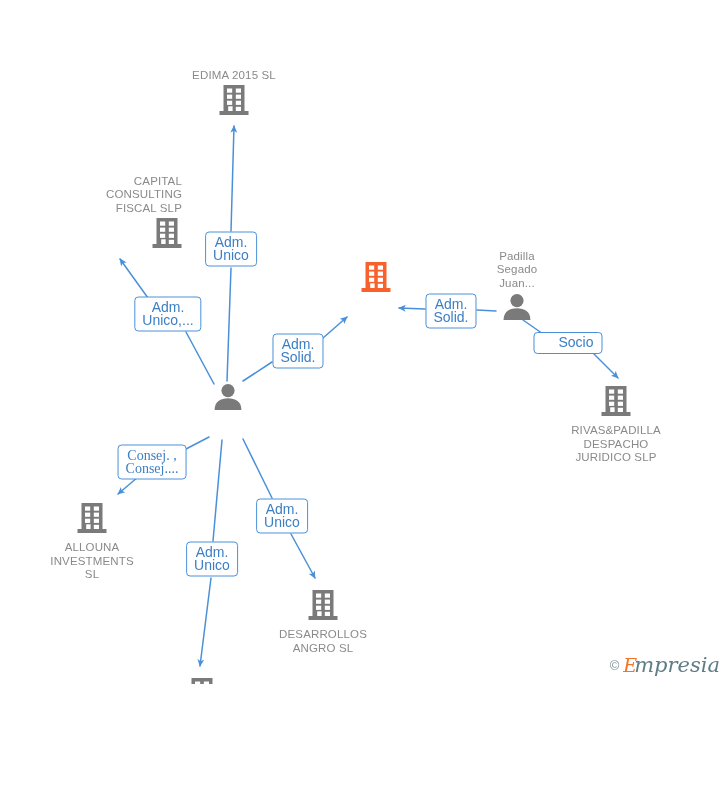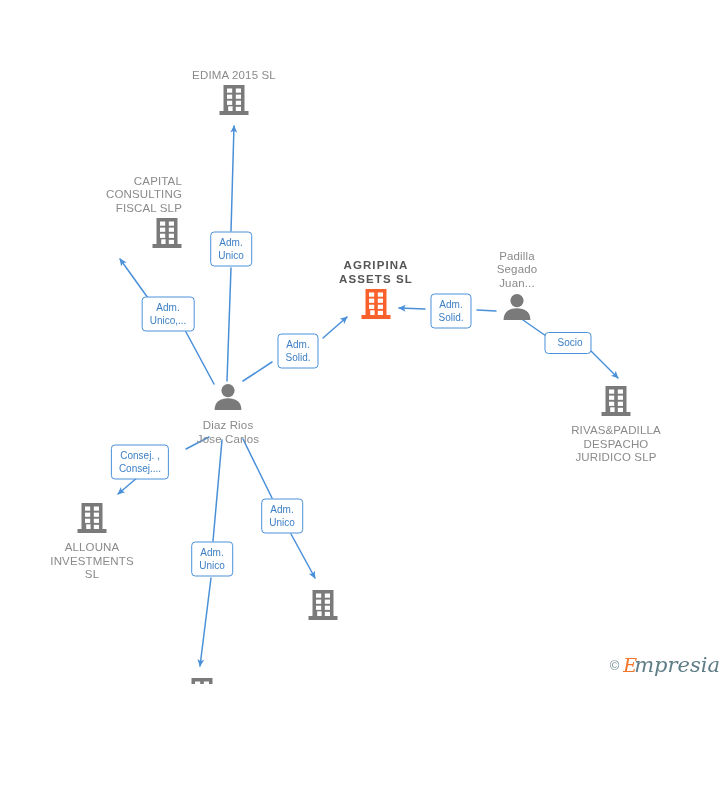--- a/index.html
+++ b/index.html
@@ -53,30 +53,30 @@
   .node.label-above .node-icon { margin-top: 2px; }
   .node.label-below .node-label { margin-top: 3px; }
 
   .edge-label {
     position: absolute;
     z-index: 4;
     background: #ffffff;
     border: 1.4px solid #4a90d9;
     border-radius: 4px;
     color: #3c7fc4;
-    font-size: 10px;
+    font-size: 14px;
     line-height: 13px;
     padding: 3px 7px 4px 7px;
     text-align: center;
     white-space: pre-line;
     box-sizing: border-box;
     transform: translate(-50%, -50%);
   }
   .edge-label.one-line {
-    padding: 3px 8px 4px 12px;
+    padding: 3px 8px 4px 24px;
   }
   #watermark {
     position: absolute;
     right: 8px;
     bottom: 7px;
     z-index: 6;
     display: flex;
     align-items: center;
     gap: 4px;
     font-size: 17px;
@@ -167,22 +167,20 @@
             <rect x="16.8" y="4.5" width="5.2" height="4.2" fill="#ffffff"></rect>
             <rect x="8" y="10.6" width="5.2" height="4.2" fill="#ffffff"></rect>
             <rect x="16.8" y="10.6" width="5.2" height="4.2" fill="#ffffff"></rect>
             <rect x="8" y="16.7" width="5.2" height="4.2" fill="#ffffff"></rect>
             <rect x="16.8" y="16.7" width="5.2" height="4.2" fill="#ffffff"></rect>
             <rect x="9.2" y="22.3" width="4.4" height="4.7" fill="#ffffff"></rect>
             <rect x="16.8" y="22.8" width="5.2" height="4.2" fill="#ffffff"></rect>
           </svg></span>
       </div>
       <div class="node label-above" style="left: 376px; top: 259px;">
-        <div class="node-label highlight">AGRIPINA
-ASSETS  SL</div>
         <span class="node-icon"><svg width="30" height="32" viewBox="0 0 30 32" xmlns="http://www.w3.org/2000/svg">
             <rect x="4.5" y="1" width="21" height="26" fill="#f9612c"></rect>
             <rect x="0.5" y="27" width="29" height="4" fill="#f9612c"></rect>
             <rect x="8" y="4.5" width="5.2" height="4.2" fill="#ffffff"></rect>
             <rect x="16.8" y="4.5" width="5.2" height="4.2" fill="#ffffff"></rect>
             <rect x="8" y="10.6" width="5.2" height="4.2" fill="#ffffff"></rect>
             <rect x="16.8" y="10.6" width="5.2" height="4.2" fill="#ffffff"></rect>
             <rect x="8" y="16.7" width="5.2" height="4.2" fill="#ffffff"></rect>
             <rect x="16.8" y="16.7" width="5.2" height="4.2" fill="#ffffff"></rect>
             <rect x="9.2" y="22.3" width="4.4" height="4.7" fill="#ffffff"></rect>
@@ -213,22 +211,20 @@
           </svg></span>
         <div class="node-label">RIVAS&amp;PADILLA
 DESPACHO
 JURIDICO  SLP</div>
       </div>
       <div class="node label-below" style="left: 228px; top: 382px;">
         <span class="node-icon"><svg width="30" height="30" viewBox="0 0 30 30" xmlns="http://www.w3.org/2000/svg">
             <circle cx="15" cy="8.6" r="6.6" fill="#7a7a7a"></circle>
             <path d="M 1.6 28 C 1.6 19.4 7.6 16.2 15 16.2 C 22.4 16.2 28.4 19.4 28.4 28 Z" fill="#7a7a7a"></path>
           </svg></span>
-        <div class="node-label">Diaz Rios
-Jose Carlos</div>
       </div>
       <div class="node label-below" style="left: 92px; top: 502px;">
         <span class="node-icon"><svg width="30" height="32" viewBox="0 0 30 32" xmlns="http://www.w3.org/2000/svg">
             <rect x="4.5" y="1" width="21" height="26" fill="#7a7a7a"></rect>
             <rect x="0.5" y="27" width="29" height="4" fill="#7a7a7a"></rect>
             <rect x="8" y="4.5" width="5.2" height="4.2" fill="#ffffff"></rect>
             <rect x="16.8" y="4.5" width="5.2" height="4.2" fill="#ffffff"></rect>
             <rect x="8" y="10.6" width="5.2" height="4.2" fill="#ffffff"></rect>
             <rect x="16.8" y="10.6" width="5.2" height="4.2" fill="#ffffff"></rect>
             <rect x="8" y="16.7" width="5.2" height="4.2" fill="#ffffff"></rect>
@@ -246,20 +242,22 @@
             <rect x="0.5" y="27" width="29" height="4" fill="#7a7a7a"></rect>
             <rect x="8" y="4.5" width="5.2" height="4.2" fill="#ffffff"></rect>
             <rect x="16.8" y="4.5" width="5.2" height="4.2" fill="#ffffff"></rect>
             <rect x="8" y="10.6" width="5.2" height="4.2" fill="#ffffff"></rect>
             <rect x="16.8" y="10.6" width="5.2" height="4.2" fill="#ffffff"></rect>
             <rect x="8" y="16.7" width="5.2" height="4.2" fill="#ffffff"></rect>
             <rect x="16.8" y="16.7" width="5.2" height="4.2" fill="#ffffff"></rect>
             <rect x="9.2" y="22.3" width="4.4" height="4.7" fill="#ffffff"></rect>
             <rect x="16.8" y="22.8" width="5.2" height="4.2" fill="#ffffff"></rect>
           </svg></span>
+        <div class="node-label">DESARROLLOS
+ANGRO  SL</div>
       </div>
       <div class="node label-below" style="left: 202px; top: 677px;">
         <span class="node-icon"><svg width="30" height="32" viewBox="0 0 30 32" xmlns="http://www.w3.org/2000/svg">
             <rect x="4.5" y="1" width="21" height="26" fill="#7a7a7a"></rect>
             <rect x="0.5" y="27" width="29" height="4" fill="#7a7a7a"></rect>
             <rect x="8" y="4.5" width="5.2" height="4.2" fill="#ffffff"></rect>
             <rect x="16.8" y="4.5" width="5.2" height="4.2" fill="#ffffff"></rect>
             <rect x="8" y="10.6" width="5.2" height="4.2" fill="#ffffff"></rect>
             <rect x="16.8" y="10.6" width="5.2" height="4.2" fill="#ffffff"></rect>
             <rect x="8" y="16.7" width="5.2" height="4.2" fill="#ffffff"></rect>
@@ -273,21 +271,21 @@
   <div id="edge-label-layer">
       <div class="edge-label" style="left: 231px; top: 249px;">Adm.
 Unico</div>
       <div class="edge-label" style="left: 168px; top: 314px;">Adm.
 Unico,...</div>
       <div class="edge-label" style="left: 298px; top: 351px;">Adm.
 Solid.</div>
       <div class="edge-label" style="left: 451px; top: 311px;">Adm.
 Solid.</div>
       <div class="edge-label one-line" style="left: 568px; top: 343px;">Socio</div>
-      <div class="edge-label" style="left: 140px; top: 462px;">Consej. ,
+      <div class="edge-label" style="left: 152px; top: 462px; font-family: Liberation Serif, serif;">Consej. ,
 Consej....</div>
       <div class="edge-label" style="left: 282px; top: 516px;">Adm.
 Unico</div>
       <div class="edge-label" style="left: 212px; top: 559px;">Adm.
 Unico</div>
     </div>
 
   <div id="watermark">
     <span class="wm-c">©</span>
     <span><span class="wm-e">E</span><span class="wm-rest">mpresia</span></span>

